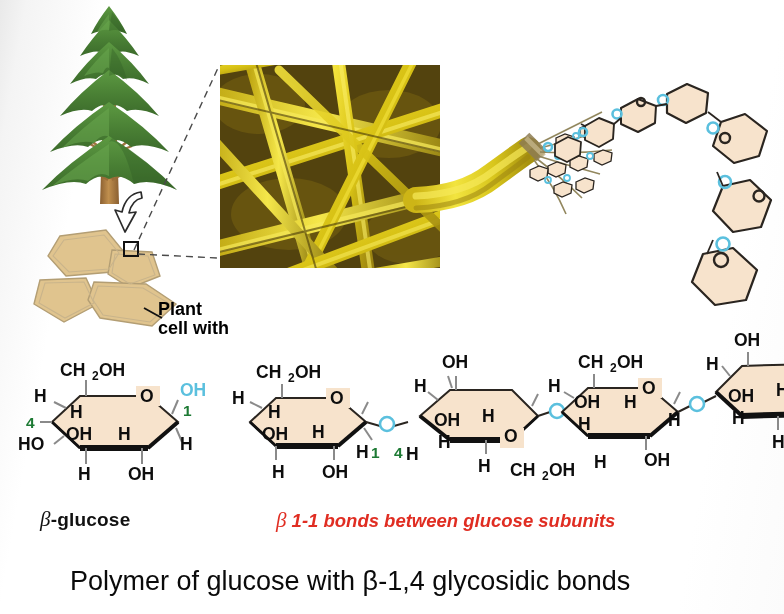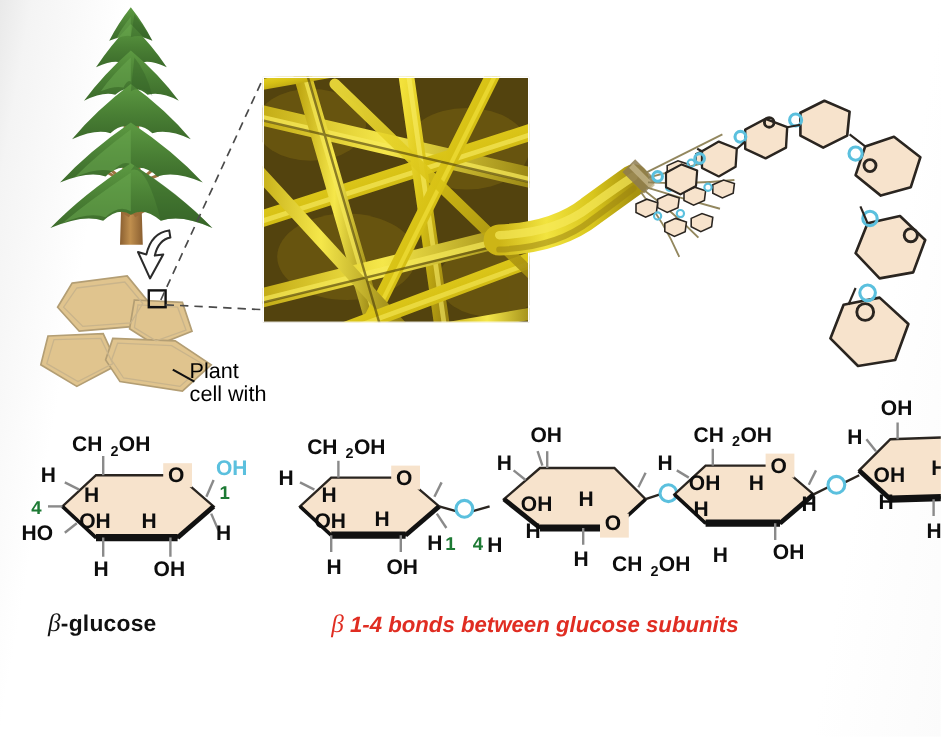--- a/index.html
+++ b/index.html
@@ -30,21 +30,21 @@
     color: #e02d22; white-space: nowrap;
   }
   .cap-bonds .gl { font-family: "Liberation Serif", serif; font-weight: normal; font-size: 21px; }
   .cap-main {
     left: 70px; top: 566px;
     font-size: 27px; color: #0a0a0a; white-space: nowrap;
   }
 
   .lbl-plant {
     left: 158px; top: 300px;
-    font-size: 18px; font-weight: normal; color: #000;
+    font-size: 18px; font-weight: bold; color: #000;
     line-height: 1.08; text-align: left;
   }
 
   
   .chem { font-size: 17.5px; font-weight: bold; fill: #0d0d0d; font-family: "Liberation Sans", sans-serif; }
   .chem-sm { font-size: 12px; font-weight: bold; fill: #0d0d0d; font-family: "Liberation Sans", sans-serif; }
   .chem-o  { font-size: 17.5px; font-weight: bold; fill: #0d0d0d; }
   .chem-cy { font-size: 17.5px; font-weight: bold; fill: #5bc0de; }
   .chem-gn { font-size: 15.5px; font-weight: bold; fill: #1d7a34; }
 </style>
@@ -468,17 +468,18 @@
       </g>
     </svg>
   </div>
 
   <div class="abs nosel cap-beta">
     <span class="gl">β</span><span>-glucose</span>
   </div>
 
   <div class="abs nosel cap-bonds">
     <span class="gl">β</span>
-    <span>1-4 bonds between glucose subunits</span>
-  </div>
-
+    <span>1-1 bonds between glucose subunits</span>
+  </div>
+
+  <div class="abs nosel cap-main">Polymer of glucose with β-1,4 glycosidic bonds</div>
 
 </div>
 
 </body></html>

